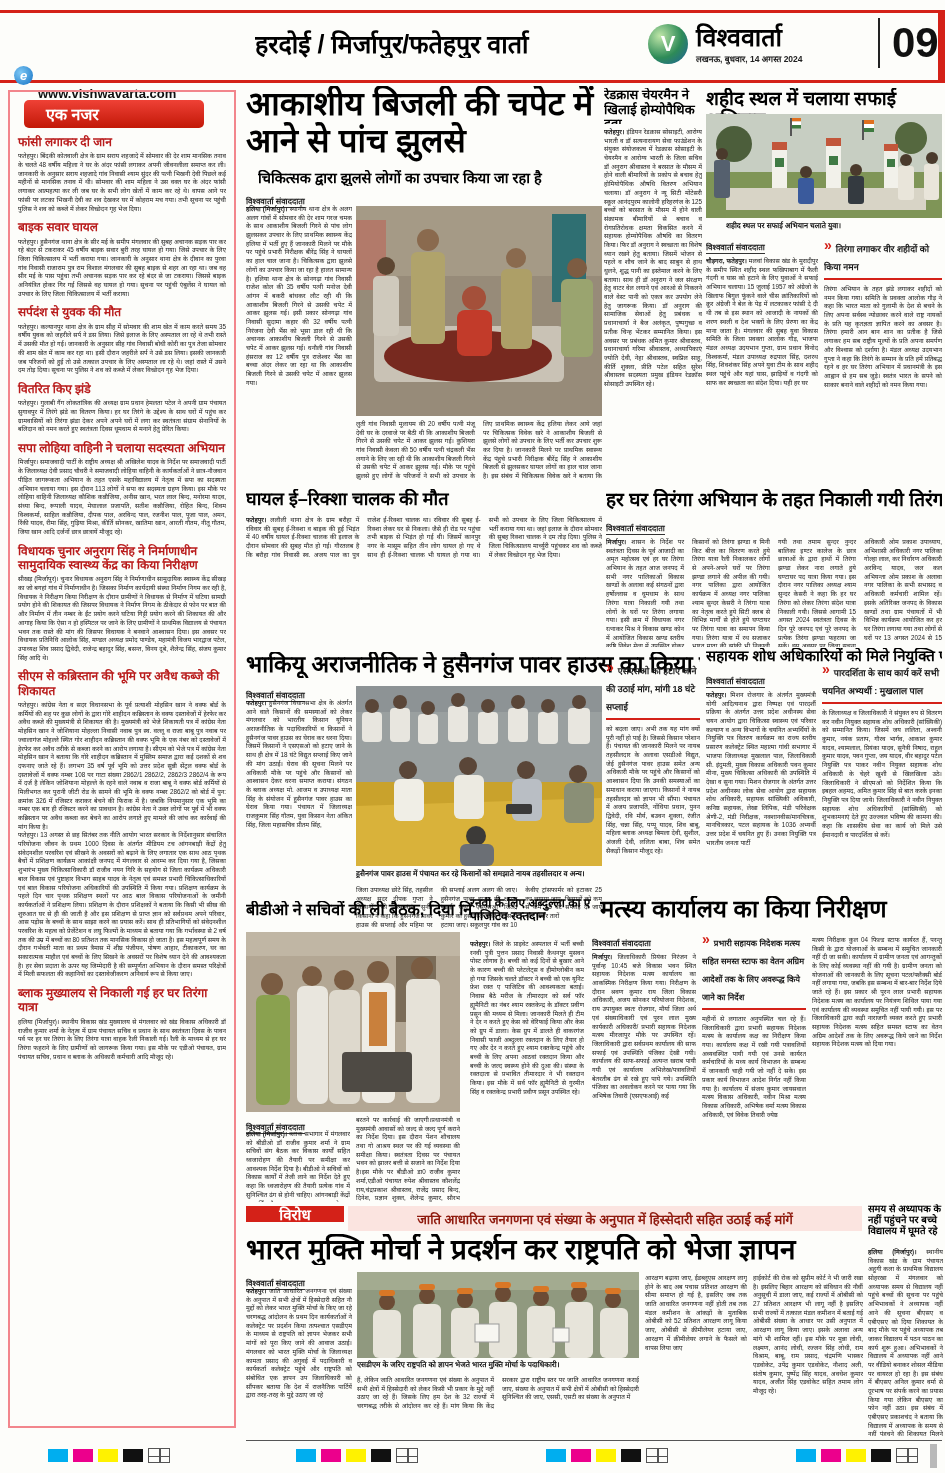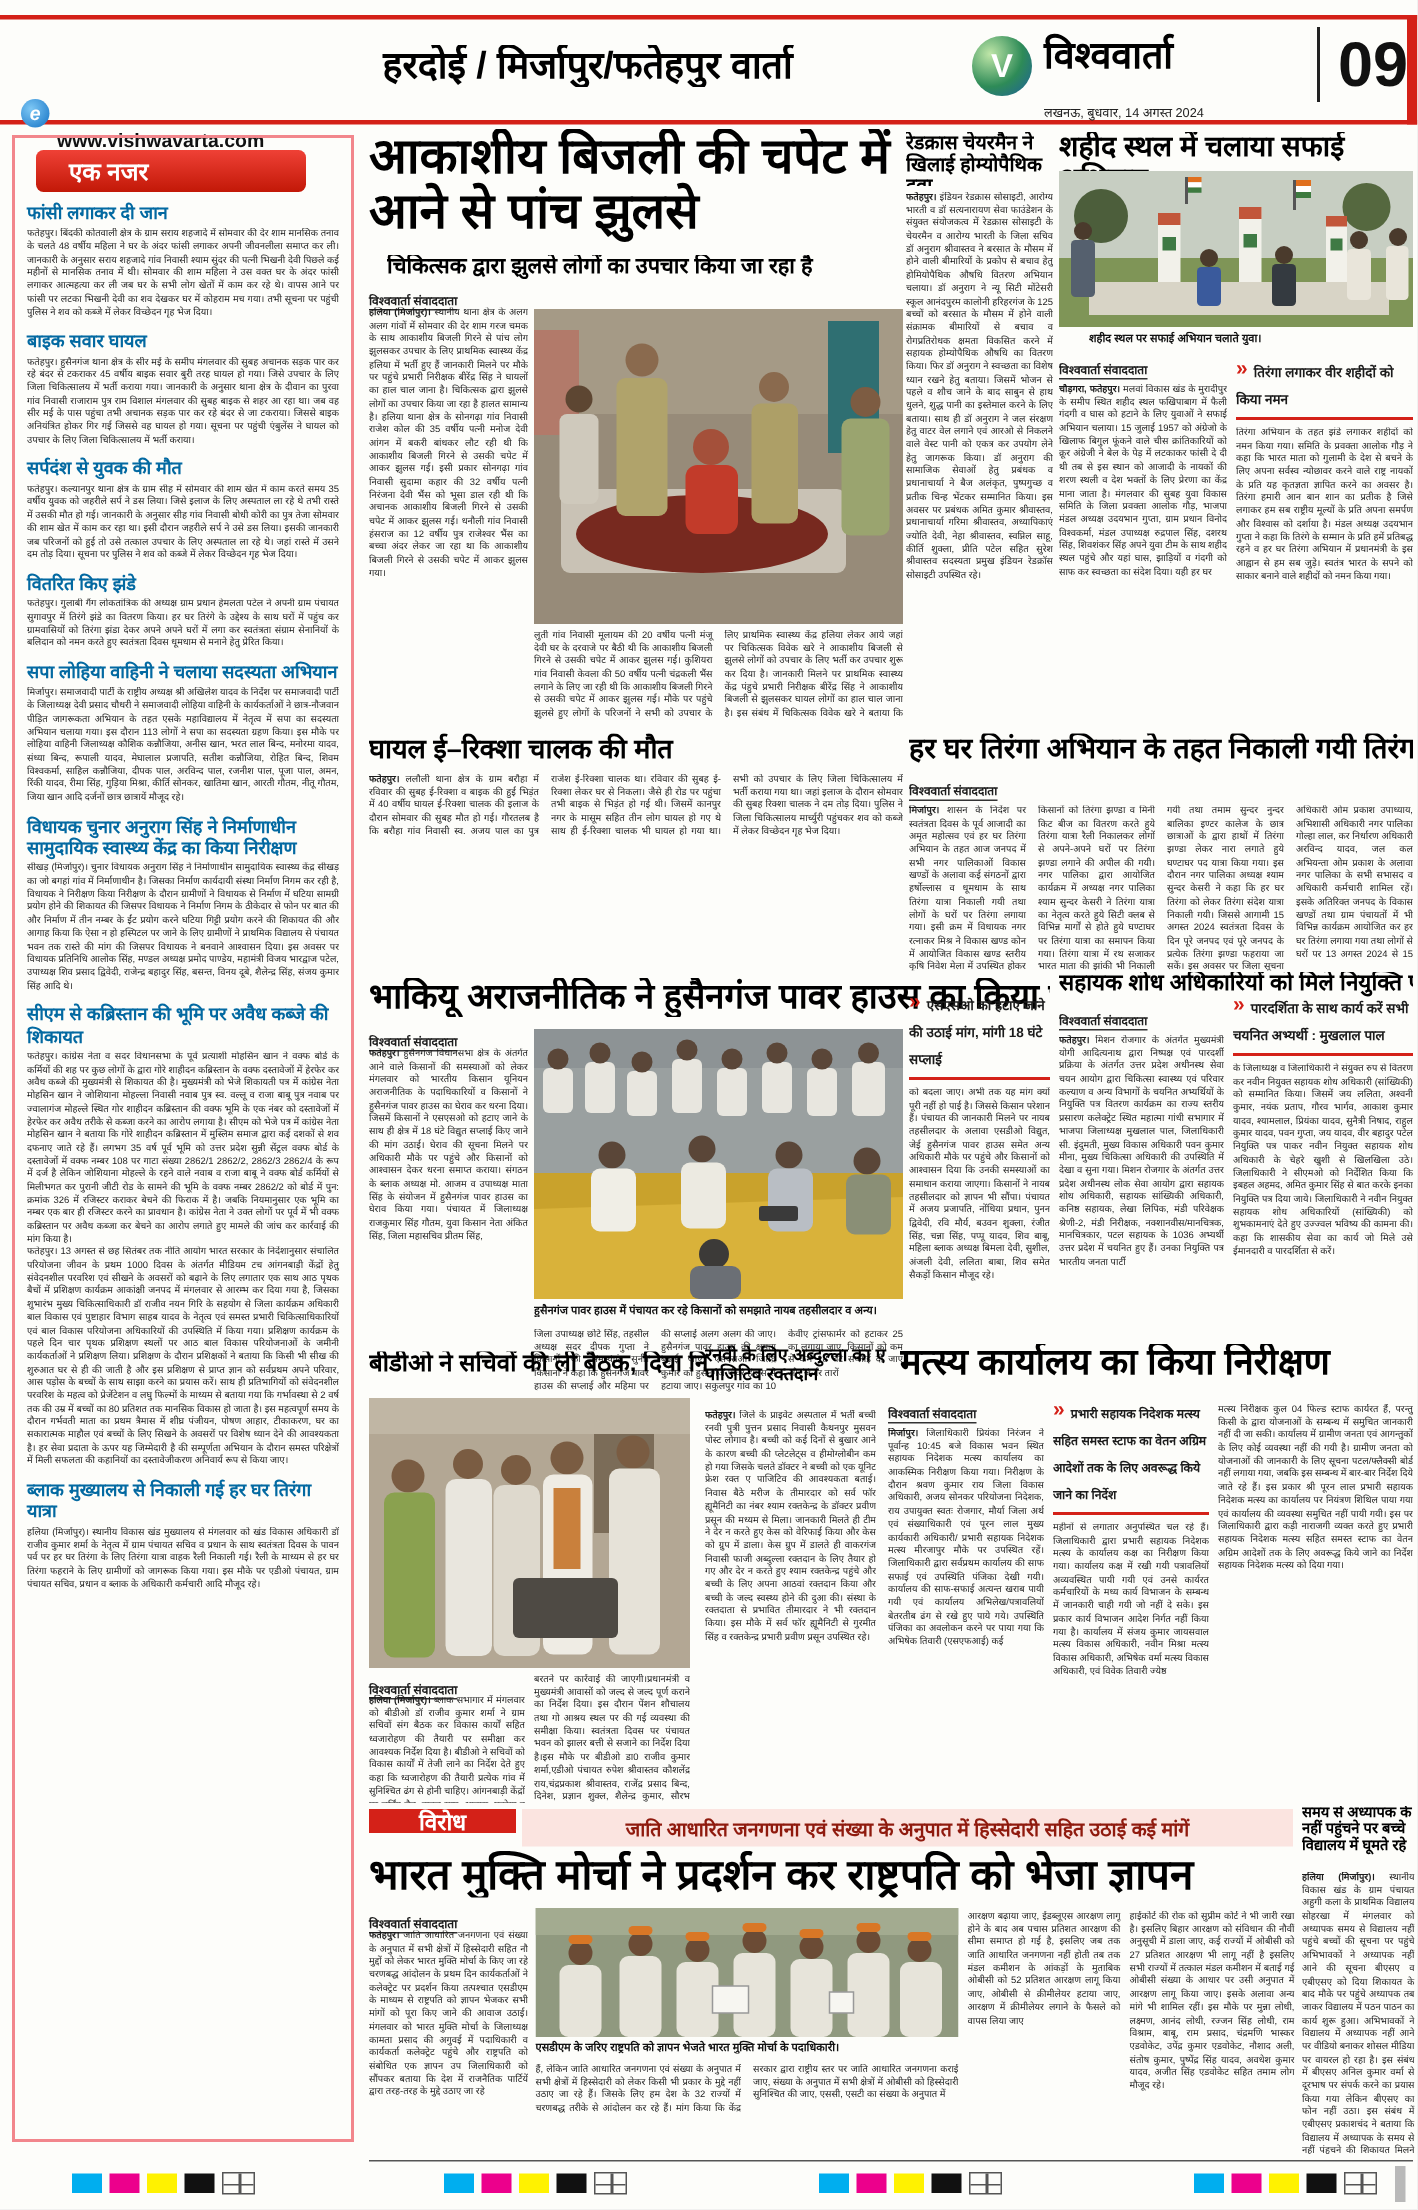--- a/index.html
+++ b/index.html
@@ -13,21 +13,21 @@
   .hd-left{text-align:left;}
   .caption{font-size:7.4px;font-weight:bold;color:#111;line-height:1.25;overflow:hidden;}
   .cols2{column-count:2;column-gap:8px;}
   .cols3{column-count:3;column-gap:8px;}
   .cols4{column-count:4;column-gap:8px;}
   .pq{overflow:hidden;}
   .pq-mark{color:#d42118;font-weight:bold;font-size:14px;float:left;margin-right:4px;line-height:1;}
   .pq-text{font-size:9px;font-weight:bold;line-height:1.3;}
   .pq-rule{border-bottom:2px solid #d42118;margin:4px 0 5px 0;}
   .photo{display:block;width:100%;height:100%;}
-  .nl-item h3{font-size:12px;margin:7px 0 3px 0;line-height:1.2;color:#0369a1;}
+  .nl-item h3{font-size:12px;margin:7px 0 3px 0;line-height:1.2;color:#b91c1c;}
   .nl-item p{margin:0;}
   .cbar{display:flex;gap:5px;align-items:center;}
   .cbar span{width:20px;height:13px;display:inline-block;}
   .reg{width:18px;height:13px;border:1.5px solid #555;position:relative;}
   .reg:before{content:"";position:absolute;left:50%;top:0;bottom:0;width:1.5px;background:#555;}
   .reg:after{content:"";position:absolute;top:50%;left:0;right:0;height:1.5px;background:#555;}
 </style>
 </head>
 <body>
 
@@ -41,21 +41,21 @@
     <span style="width:19px;height:19px;border-radius:50%;background:radial-gradient(circle at 35% 35%, #7ec8f5, #1271c4);color:#fff;font-weight:bold;font-style:italic;font-size:13px;display:inline-flex;align-items:center;justify-content:center;">e</span>
     <span style="font-weight:bold;font-size:13px;color:#111;margin-top:36px;">www.vishwavarta.com</span>
   </div>
 
   <div class="abs hd" style="left:255px;top:30px;width:390px;font-size:25px;">हरदोई / मिर्जापुर/फतेहपुर वार्ता</div>
 
   <div class="abs" style="left:648px;top:24px;display:flex;gap:8px;align-items:flex-start;">
     <span style="width:40px;height:40px;border-radius:50%;background:radial-gradient(circle at 30% 30%, #bfe6a8, #2e8b57 55%, #1d5fa0);color:#fff;font-weight:bold;font-size:22px;display:inline-flex;align-items:center;justify-content:center;">V</span>
     <span>
       <span style="display:block;font-weight:bold;font-size:25px;color:#000;line-height:1.05;">विश्ववार्ता</span>
-      <span style="display:block;font-size:8.5px;font-weight:normal;color:#222;margin-top:19px;">लखनऊ,   बुधवार, 14 अगस्त 2024</span>
+      <span style="display:block;font-size:8.5px;font-weight:bold;color:#222;margin-top:3px;">लखनऊ,   बुधवार, 14 अगस्त 2024</span>
     </span>
   </div>
 
   <div class="abs" style="left:878px;top:18px;font-size:42px;font-weight:bold;color:#111;border-left:2px solid #222;padding-left:12px;line-height:1.2;">09</div>
 
   <div class="abs" style="left:8px;top:90px;width:228px;height:1338px;border:2px solid #f2868c;padding:4px 8px;box-sizing:border-box;overflow:hidden;">
     <div style="width:180px;height:28px;background:linear-gradient(#ef4136,#c21807);border-radius:5px;color:#fff;font-weight:bold;font-size:16px;display:flex;align-items:center;padding-left:22px;box-sizing:border-box;margin:4px 0 2px 6px;">एक नजर</div>
 
     <div class="nl-item">
       <h3>फांसी लगाकर दी जान</h3>

